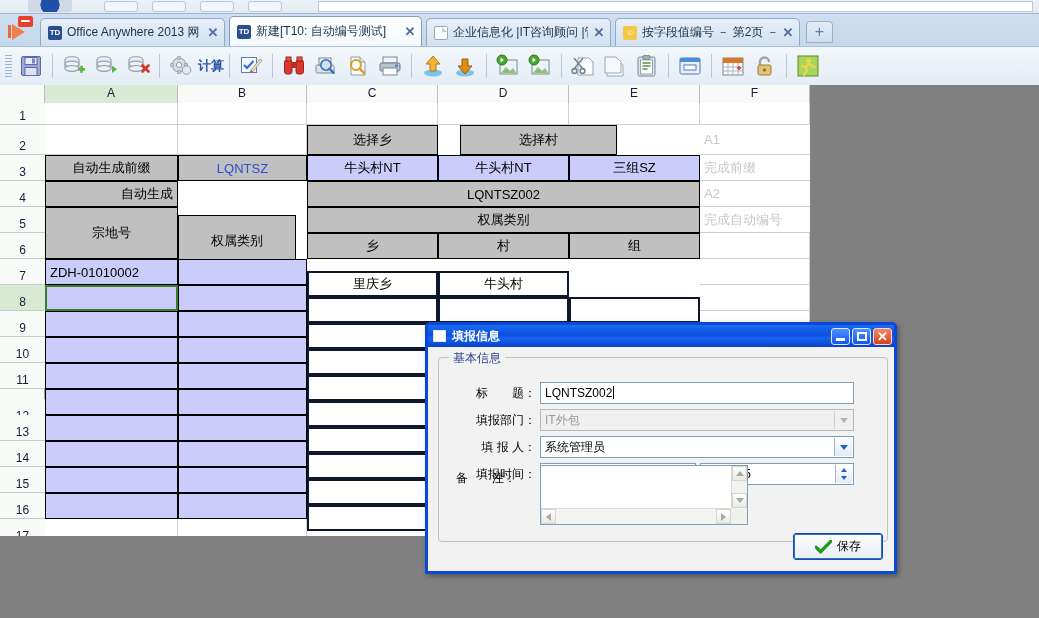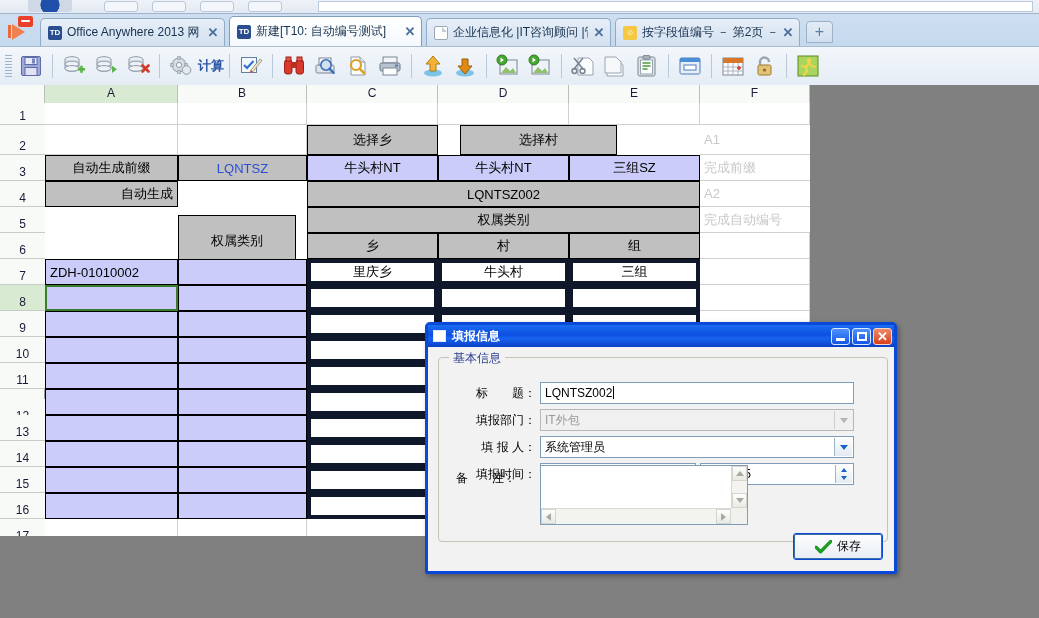--- a/index.html
+++ b/index.html
@@ -150,21 +150,21 @@
   }
   .cell{
     position:absolute; overflow:hidden;
     font-size:13px; color:#000;
     display:flex; align-items:center; justify-content:center;
     white-space:nowrap;
   }
   .cell.gridline{ border-right:1px solid #d0d0d0; border-bottom:1px solid #d0d0d0; }
   .cell.gray{ background:#c0c0c0; border:1px solid #000; }
   .cell.lav{ background:#ccccfa; border:1px solid #000; }
-  .cell.plain{ background:#fff; border:4px solid #0f172a; }
+  .cell.plain{ background:#fff; border:2px solid #0f172a;margin-top:12px; }
   .cell.left{ justify-content:flex-start; padding-left:4px; }
   .cell.right{ justify-content:flex-end; padding-right:4px; }
   .cell.bluetext{ color:#2b4ed6; }
   .cell.graytext{ color:#c8c8c8; justify-content:flex-start; padding-left:4px;
                   border:none; border-bottom:1px solid #d0d0d0; background:#fff; }
   #active-cell{
     position:absolute; border:2px solid #3a7d2c; background:#ccccfa;
     z-index:4;
   }
 
@@ -634,34 +634,34 @@
     <div class="cell gray bluetext" style="left:133px;top:52px;width:129px;height:26px">LQNTSZ</div>
     <div class="cell lav" style="left:262px;top:52px;width:131px;height:26px">牛头村NT</div>
     <div class="cell lav" style="left:393px;top:52px;width:131px;height:26px">牛头村NT</div>
     <div class="cell graytext" style="left:655px;top:52px;width:110px;height:26px">完成前缀</div>
     <div class="cell lav" style="left:524px;top:52px;width:131px;height:26px">三组SZ</div>
 
     <div class="cell gray right" style="left:0;top:78px;width:133px;height:26px">自动生成</div>
     <div class="cell gray" style="left:262px;top:78px;width:393px;height:26px">LQNTSZ002</div>
     <div class="cell graytext" style="left:655px;top:78px;width:110px;height:26px">A2</div>
 
+    <div class="cell gray" style="left:0;top:104px;width:133px;height:52px">宗地号</div>
     <div class="cell gray" style="left:133px;top:112px;width:118px;height:52px">权属类别</div>
     <div class="cell gray" style="left:262px;top:104px;width:393px;height:26px">权属类别</div>
     <div class="cell graytext" style="left:655px;top:104px;width:110px;height:26px">完成自动编号</div>
 
     <div class="cell gray" style="left:262px;top:130px;width:131px;height:26px">乡</div>
     <div class="cell gray" style="left:393px;top:130px;width:131px;height:26px">村</div>
     <div class="cell gray" style="left:524px;top:130px;width:131px;height:26px">组</div>
     <div class="cell gridline" style="left:655px;top:130px;width:110px;height:26px"></div>
 
     <div class="cell lav left" style="left:0;top:156px;width:133px;height:26px">ZDH-01010002</div>
     <div class="cell lav" style="left:133px;top:156px;width:129px;height:26px"></div>
     <div class="cell plain" style="left:262px;top:156px;width:131px;height:26px">里庆乡</div>
     <div class="cell plain" style="left:393px;top:156px;width:131px;height:26px">牛头村</div>
-    <div class="cell plain" style="left:524px;top:156px;width:131px;height:26px">三组</div>
     <div class="cell gridline" style="left:655px;top:156px;width:110px;height:26px"></div>
 
     <div class="cell lav" style="left:0;top:182px;width:133px;height:26px"></div>
     <div class="cell lav" style="left:133px;top:182px;width:129px;height:26px"></div>
     <div class="cell plain" style="left:262px;top:182px;width:131px;height:26px"></div>
     <div class="cell plain" style="left:393px;top:182px;width:131px;height:26px"></div>
     <div class="cell plain" style="left:524px;top:182px;width:131px;height:26px"></div>
     <div class="cell gridline" style="left:655px;top:182px;width:110px;height:26px"></div>
 
     <div class="cell lav" style="left:0;top:208px;width:133px;height:26px"></div>

